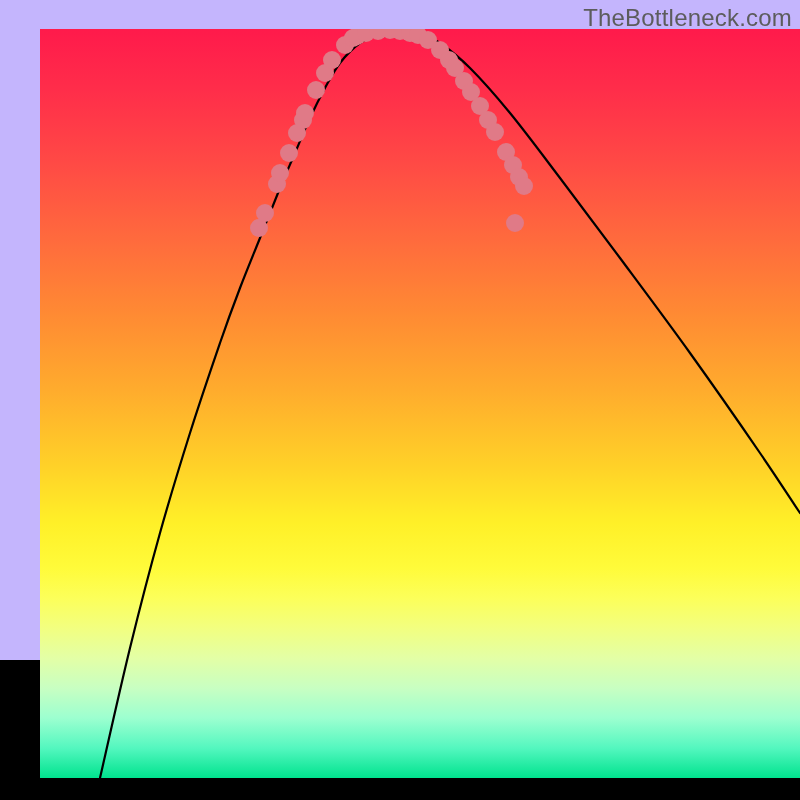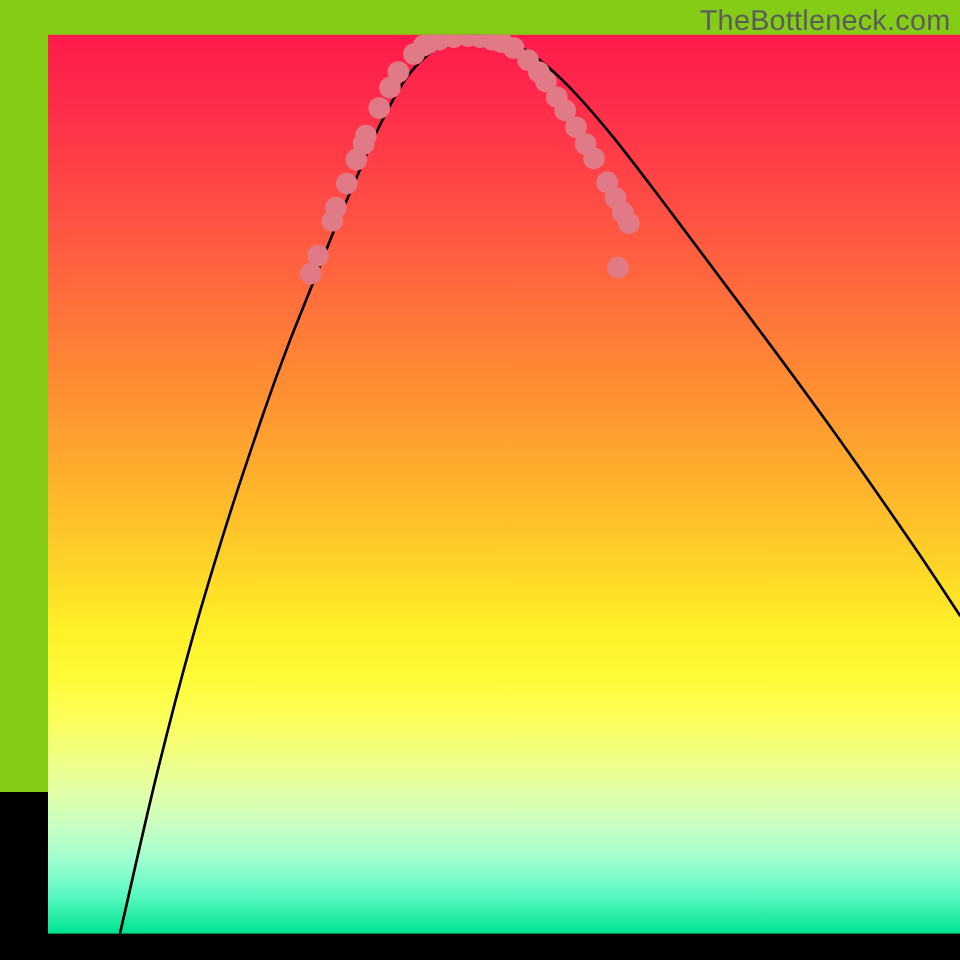--- a/index.html
+++ b/index.html
@@ -10,21 +10,21 @@
     background: #000;
     overflow: hidden;
     font-family: Arial, Helvetica, sans-serif;
   }
   .frame {
     position: absolute;
     left: 0;
     top: 0;
     width: 800px;
     height: 660px;
-    background: #84cc16;
+    background: #c4b5fd;
   }
   .plot {
     position: absolute;
     left: 40px;
     top: 29px;
     width: 760px;
     height: 749px;
     background: linear-gradient(to bottom,
       #ff1a4b 0%,
       #ff2d4a 8%,

